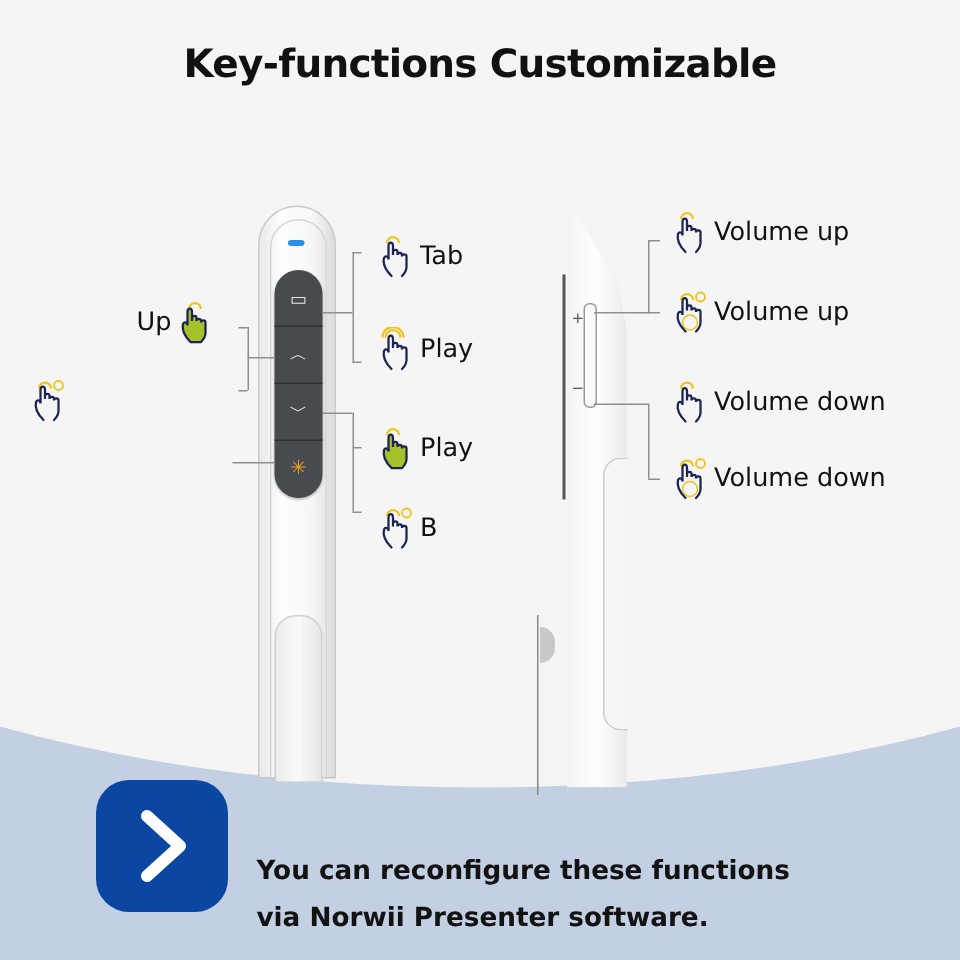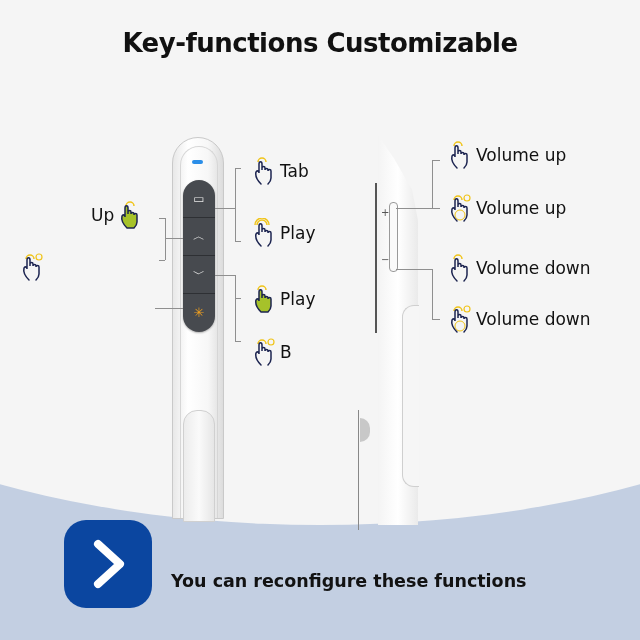--- a/index.html
+++ b/index.html
@@ -248,13 +248,14 @@
   <span>Volume down</span>
 </div>
 
 <div class="info-icon">
   <svg width="40" height="52" viewBox="0 0 40 52">
       <path d="M10 6 L32 26 L10 46" fill="none" stroke="#ffffff" stroke-width="8" stroke-linecap="round" stroke-linejoin="round"></path>
     </svg>
 </div>
 <div class="info-text">
   <div>You can reconfigure these functions</div>
+  <div>via Norwii Presenter software.</div>
 </div>
 
 </body></html>

